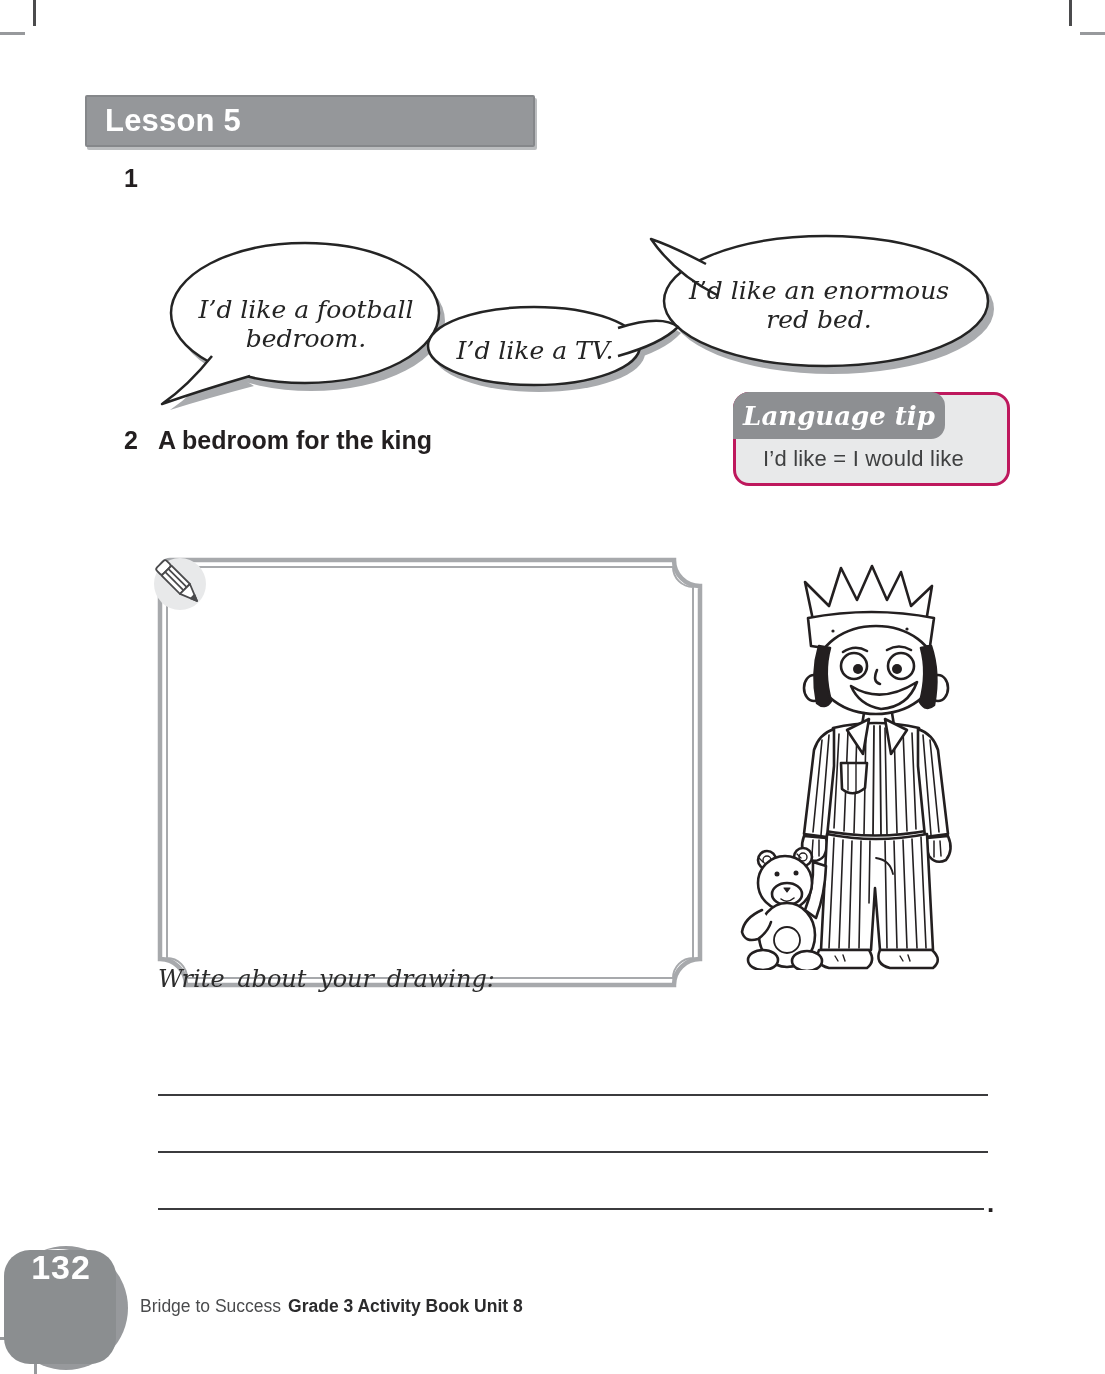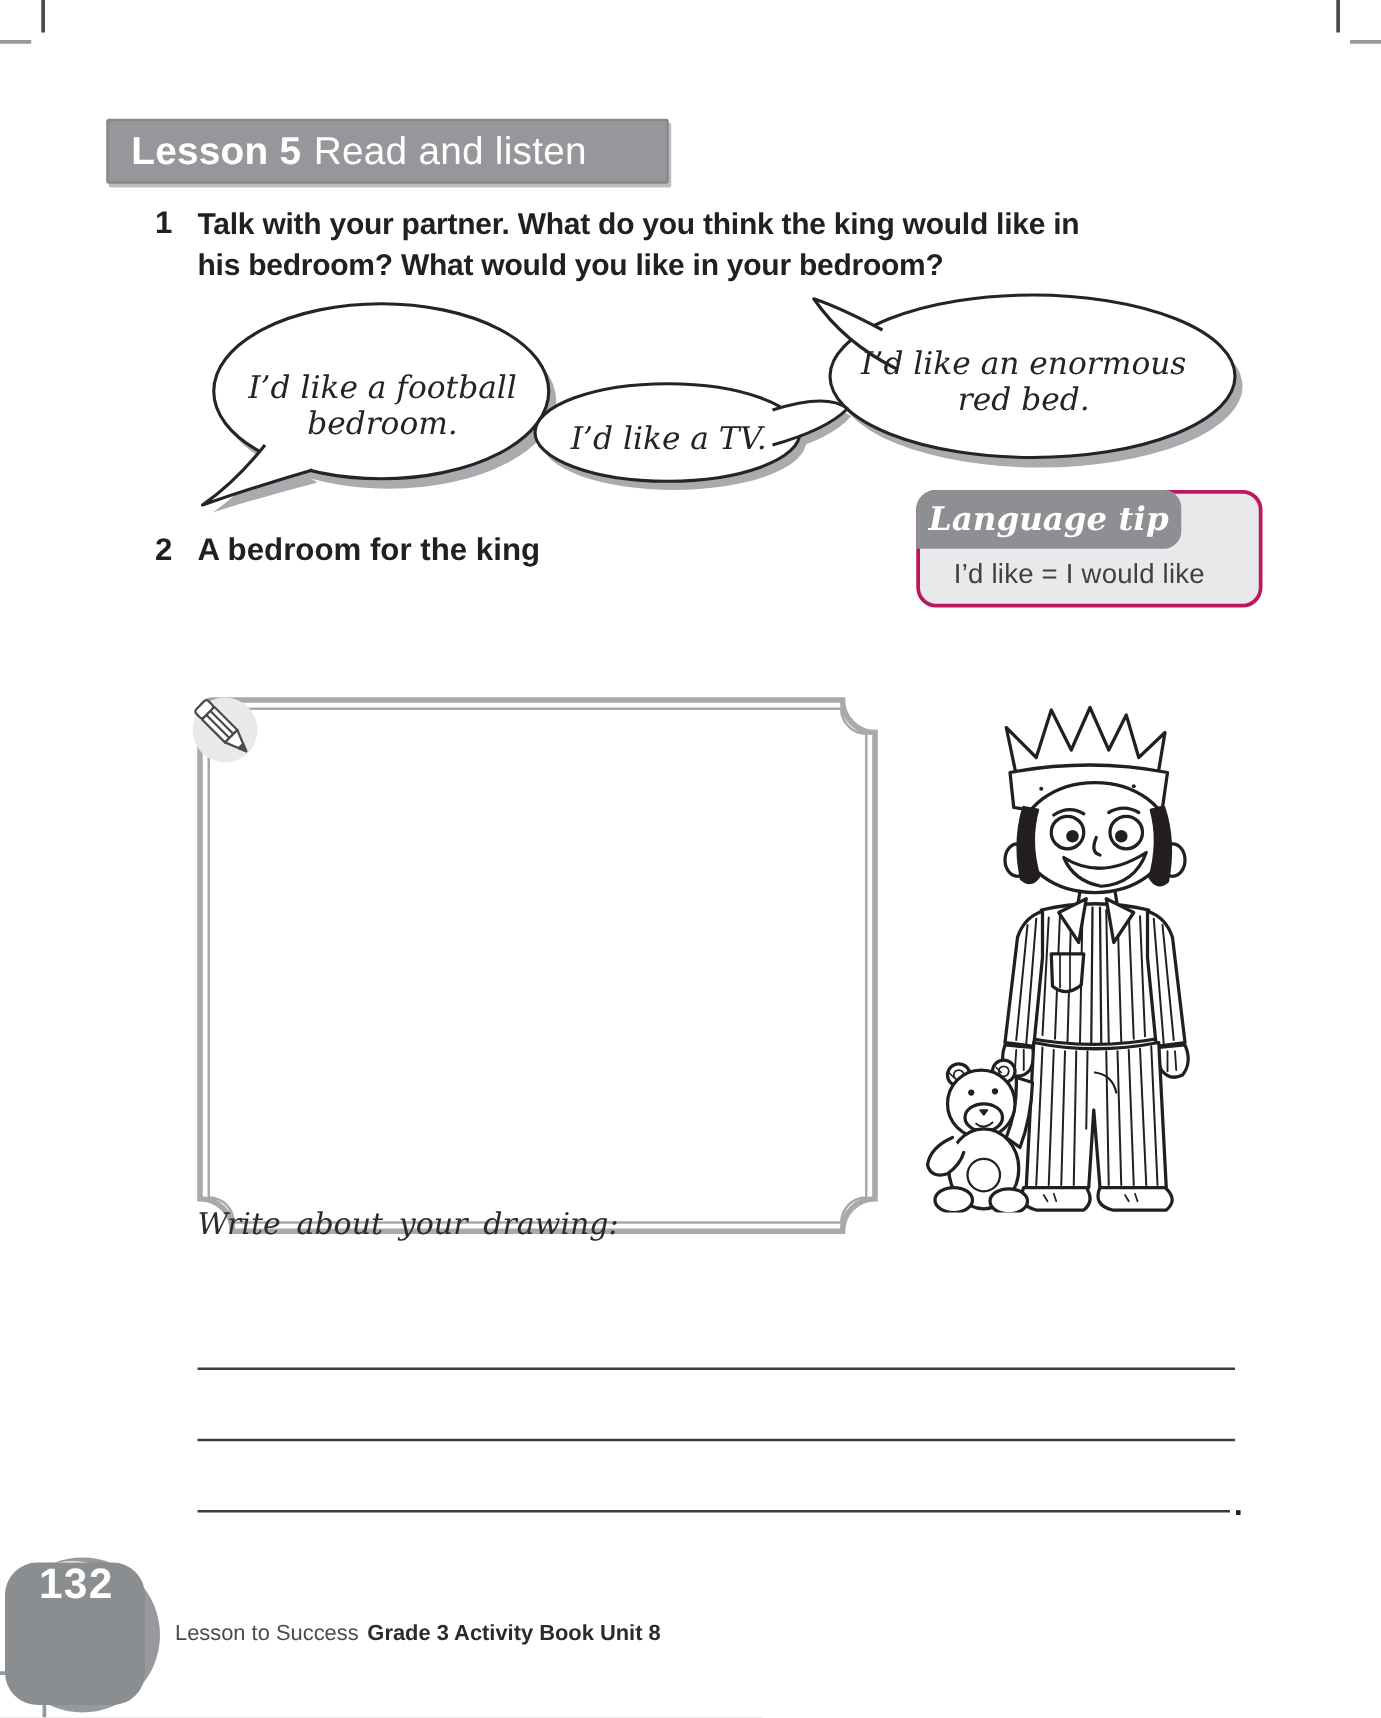--- a/index.html
+++ b/index.html
@@ -66,26 +66,23 @@
 
   <div class="mark v" style="left:33px;top:0;"></div>
   <div class="mark h" style="left:0;top:32px;"></div>
   <div class="mark v" style="left:1069px;top:0;"></div>
   <div class="mark h" style="left:1080px;top:32px;"></div>
   <div class="mark h" style="left:0;top:1337px;"></div>
   <div class="mark h" style="left:34px;top:1347px;width:3px;height:27px;"></div>
 
   <div class="abs banner">
     <b>Lesson 5</b>
-    <span>Read and listen</span>
   </div>
 
   <div class="abs act-num" style="left:124px;top:164px;">1</div>
-  <div class="abs a1-text ml">Talk with your partner. What do you think the king would like in
-his bedroom? What would you like in your bedroom?</div>
 
   <div class="bubble" style="left:150px;top:238px;width:312px;height:186px;">
     <svg width="312" height="186" viewBox="0 0 312 186">
       <g fill="#A9ABAE" transform="translate(6,8)">
         <ellipse cx="155" cy="75" rx="134" ry="70"></ellipse>
         <path d="M 62,118 Q 38,148 14,164 Q 52,152 98,140 Z"></path>
       </g>
       <ellipse cx="155" cy="75" rx="134" ry="70" fill="#fff" stroke="#242424" stroke-width="2.5"></ellipse>
       <path d="M 62,118 Q 38,148 12,166 Q 52,152 100,138" fill="#fff" stroke="#242424" stroke-width="2.5" stroke-linejoin="round"></path>
     </svg>
@@ -234,16 +231,16 @@
   <div class="wline short" style="top:1208px;"></div>
   <div class="line-dot">.</div>
 
   <svg class="abs" style="left:0;top:1244px;" width="135" height="130" viewBox="0 0 135 130">
     <circle cx="66" cy="64" r="62" fill="#97999C"></circle>
     <circle cx="58" cy="62" r="57" fill="#ffffff"></circle>
     <rect x="4" y="6" width="112" height="114" rx="26" fill="#8B8E90"></rect>
   </svg>
   <div class="abs page-num">132</div>
   <div class="abs footer-text">
-    <span class="series">Lesson to Success</span><span class="book">Grade 3 Activity Book Unit 8</span>
+    <span class="series">Bridge to Success</span><span class="book">Grade 3 Activity Book Unit 8</span>
   </div>
 
 </div>
 
 </body></html>

